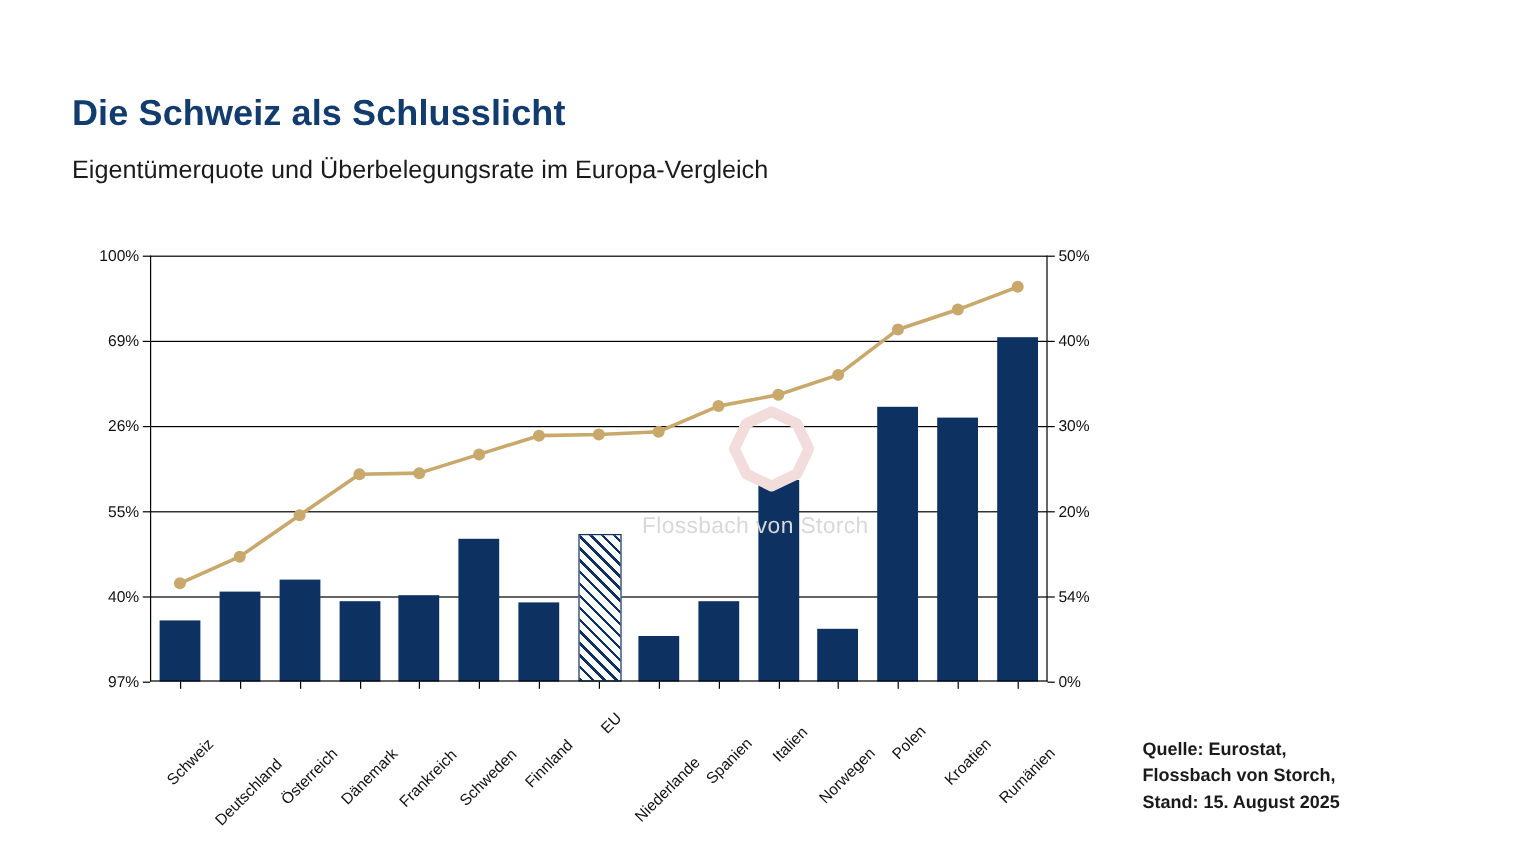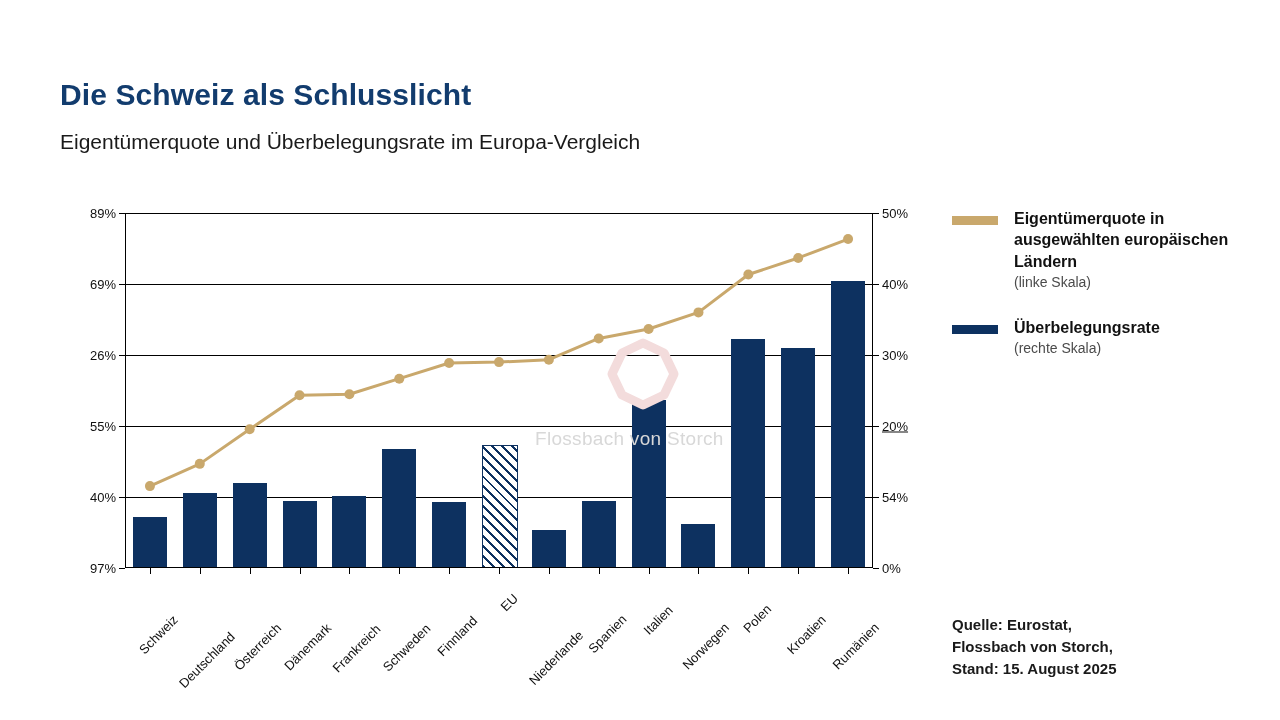--- a/index.html
+++ b/index.html
@@ -232,21 +232,21 @@
 
 <div id="page">
 
   <div class="title">Die Schweiz als Schlusslicht</div>
   <div class="subtitle">Eigentümerquote und Überbelegungsrate im Europa-Vergleich</div>
 
   <div class="plot" id="plot">
     <div class="axis-left"></div>
     <div class="axis-right"></div>
     <div id="gridlines">
-        <div class="ytick-left" style="top: 0px;">89%</div>
+        <div class="ytick-left" style="top: 0px;">100%</div>
         <div class="tick-mark-left" style="top: 0px;"></div>
         <div class="gridline" style="top: 71px;"></div>
         <div class="ytick-left" style="top: 71px;">69%</div>
         <div class="tick-mark-left" style="top: 71px;"></div>
         <div class="gridline" style="top: 142px;"></div>
         <div class="ytick-left" style="top: 142px;">26%</div>
         <div class="tick-mark-left" style="top: 142px;"></div>
         <div class="gridline" style="top: 213px;"></div>
         <div class="ytick-left" style="top: 213px;">55%</div>
         <div class="tick-mark-left" style="top: 213px;"></div>
@@ -254,21 +254,21 @@
         <div class="ytick-left" style="top: 284px;">40%</div>
         <div class="tick-mark-left" style="top: 284px;"></div>
         <div class="ytick-left" style="top: 355px;">97%</div>
         <div class="tick-mark-left" style="top: 355px;"></div>
         <div class="ytick-right" style="top: 0px;">50%</div>
         <div class="tick-mark-right" style="top: 0px;"></div>
         <div class="ytick-right" style="top: 71px;">40%</div>
         <div class="tick-mark-right" style="top: 71px;"></div>
         <div class="ytick-right" style="top: 142px;">30%</div>
         <div class="tick-mark-right" style="top: 142px;"></div>
-        <div class="ytick-right" style="top: 213px; text-decoration: underline;">20%</div>
+        <div class="ytick-right" style="top: 213px;">20%</div>
         <div class="tick-mark-right" style="top: 213px;"></div>
         <div class="ytick-right" style="top: 284px;">54%</div>
         <div class="tick-mark-right" style="top: 284px;"></div>
         <div class="ytick-right" style="top: 355px;">0%</div>
         <div class="tick-mark-right" style="top: 355px;"></div>
       </div>
     <div id="bars">
         <div class="bar" style="left: 7.93333px; width: 34px; height: 51.12px;"></div>
         <div class="bar" style="left: 57.8px; width: 34px; height: 75.26px;"></div>
         <div class="bar" style="left: 107.667px; width: 34px; height: 85.2px;"></div>
@@ -339,32 +339,20 @@
     <div class="plot-frame-bottom"></div>
   </div>
 
   <div class="watermark-mark">
     <svg viewBox="0 0 72 72" width="72" height="72">
       <polygon points="36,5 57,15 67,36 57,57 36,67 15,57 5,36 15,15" fill="none" stroke="#f3dcdc" stroke-width="9" stroke-linejoin="round"></polygon>
     </svg>
   </div>
   <div class="watermark">Flossbach von Storch</div>
 
-  <div class="legend">
-    <div class="legend-item">
-      <span class="legend-swatch gold"></span>
-      <div class="legend-title">Eigentümerquote in ausgewählten europäischen Ländern</div>
-      <div class="legend-sub">(linke Skala)</div>
-    </div>
-    <div class="legend-item">
-      <span class="legend-swatch navy"></span>
-      <div class="legend-title">Überbelegungsrate</div>
-      <div class="legend-sub">(rechte Skala)</div>
-    </div>
-  </div>
 
   <div class="source">
     <div>Quelle: Eurostat,</div>
     <div>Flossbach von Storch,</div>
     <div>Stand: 15. August 2025</div>
   </div>
 
 </div>
 
 </body></html>

